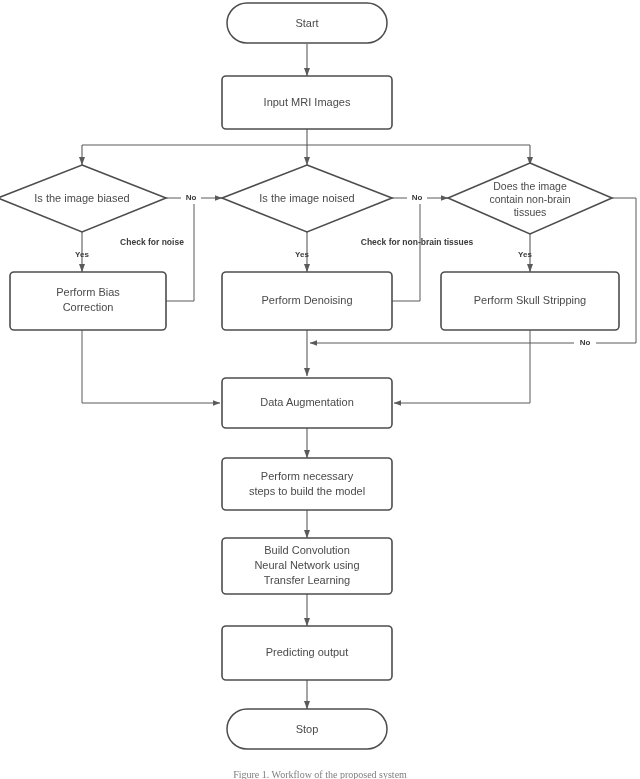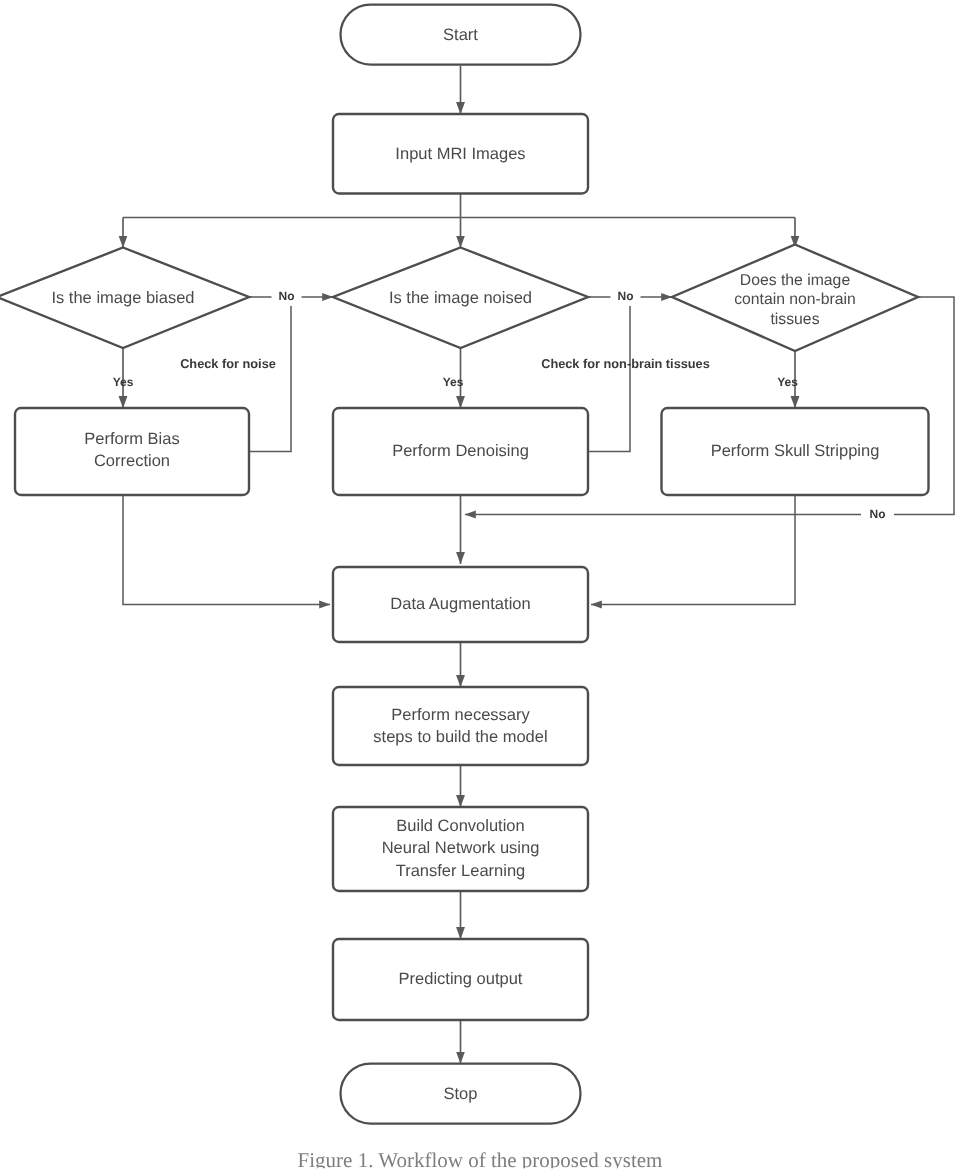--- a/index.html
+++ b/index.html
@@ -63,21 +63,21 @@
     font-size: 8.5px;
   }
   .caption {
     position: absolute;
     left: 0;
     top: 764px;
     width: 640px;
     text-align: center;
     color: #7e7e7e;
     font-family: "Liberation Serif", serif;
-    font-size: 14px;
+    font-size: 10px;
     overflow: hidden;
     height: 15px;
     line-height: 22px;
   }
 </style>
 </head>
 <body>
 
 <div id="page">
 

